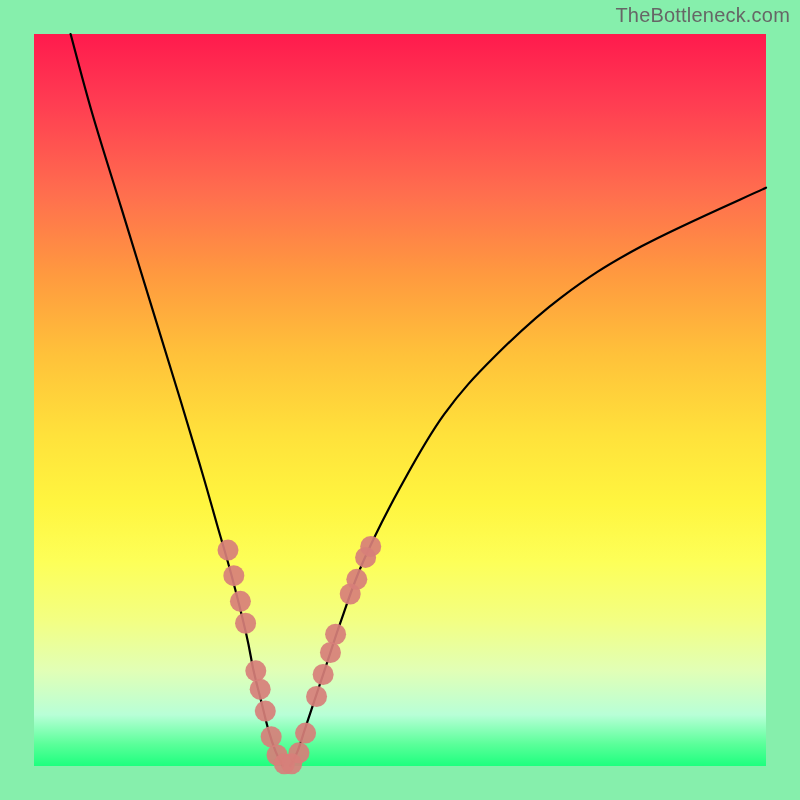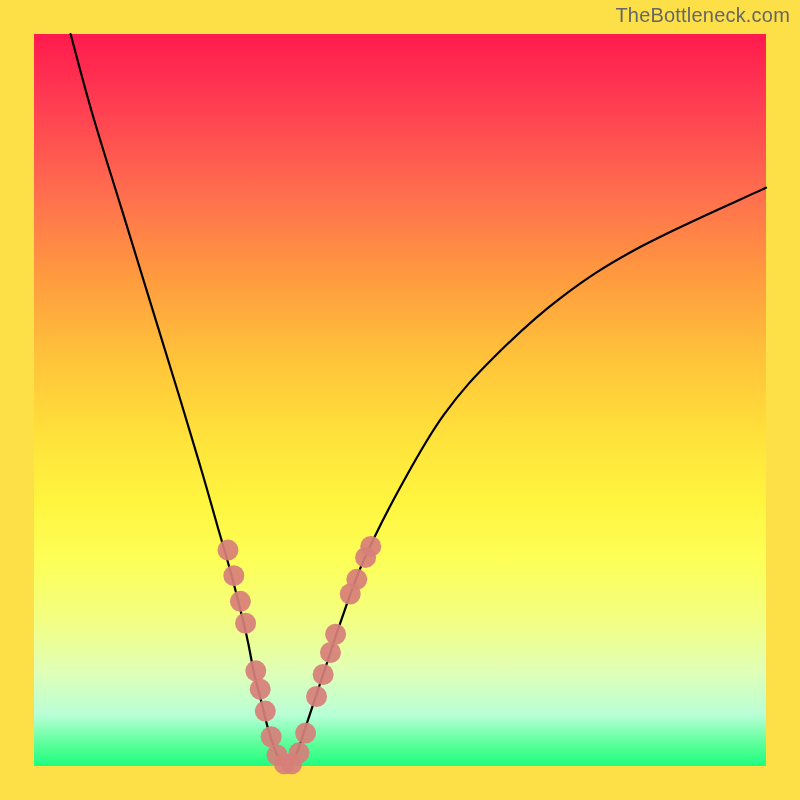--- a/index.html
+++ b/index.html
@@ -8,21 +8,21 @@
     width: 800px;
     height: 800px;
     background: #000;
     font-family: Arial, Helvetica, sans-serif;
     overflow: hidden;
   }
   .canvas-wrap {
     position: relative;
     width: 800px;
     height: 800px;
-    background: #fde047;
+    background: #86efac;
     text-decoration: underline;
   }
   .plot-area {
     position: absolute;
     left: 34px;
     top: 34px;
     width: 732px;
     height: 732px;
     
   }

